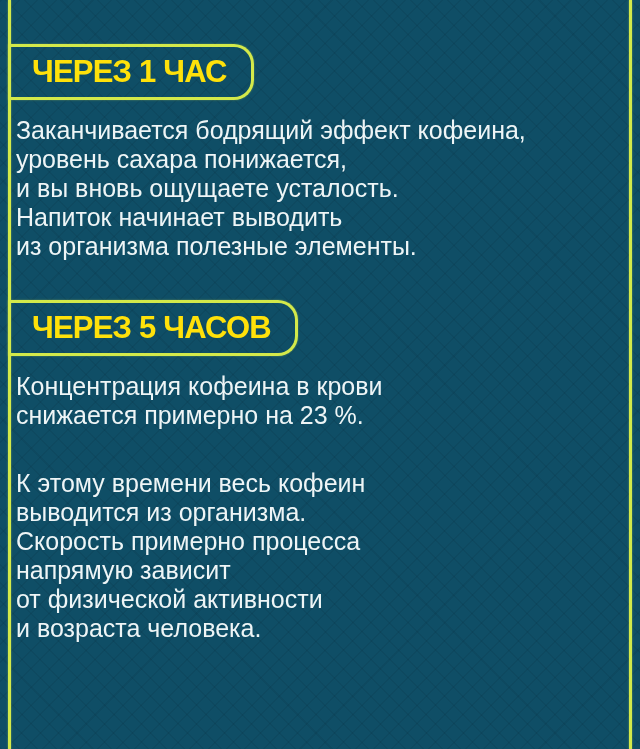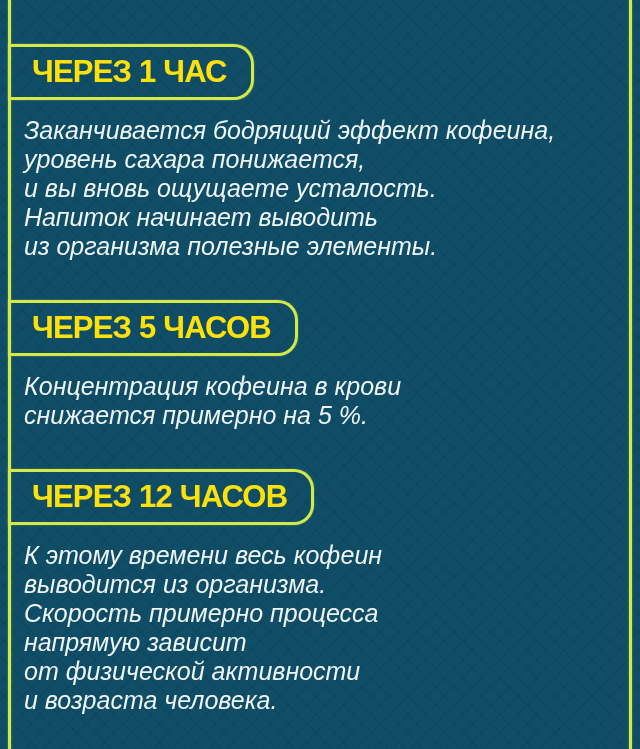--- a/index.html
+++ b/index.html
@@ -47,23 +47,22 @@
     font-weight: bold;
     font-size: 31px;
     letter-spacing: -0.8px;
     white-space: nowrap;
     text-align: center;
   }
   .section:first-child .tag {
     margin-top: 44px;
   }
   .body-text {
-    margin: 16px 10px 39px 24px;
+    margin: 16px 10px 39px 16px;
     color: #eef5f6;
-    font-style: italic;
     font-size: 25px;
     line-height: 29px;
     white-space: pre-line;
   }
 </style>
 </head>
 <body>
 
 <div class="canvas">
   <div class="rail left"></div>
@@ -76,25 +75,24 @@
       <div class="body-text">Заканчивается бодрящий эффект кофеина,
 уровень сахара понижается,
 и вы вновь ощущаете усталость.
 Напиток начинает выводить
 из организма полезные элементы.</div>
     </div>
 
     <div class="section">
       <div class="tag">ЧЕРЕЗ 5 ЧАСОВ</div>
       <div class="body-text">Концентрация кофеина в крови
-снижается примерно на 5 %.</div>
+снижается примерно на 23 %.</div>
     </div>
 
     <div class="section">
-      <div class="tag">ЧЕРЕЗ 12 ЧАСОВ</div>
       <div class="body-text">К этому времени весь кофеин
 выводится из организма.
 Скорость примерно процесса
 напрямую зависит
 от физической активности
 и возраста человека.</div>
     </div>
 
   </div>
 </div>

